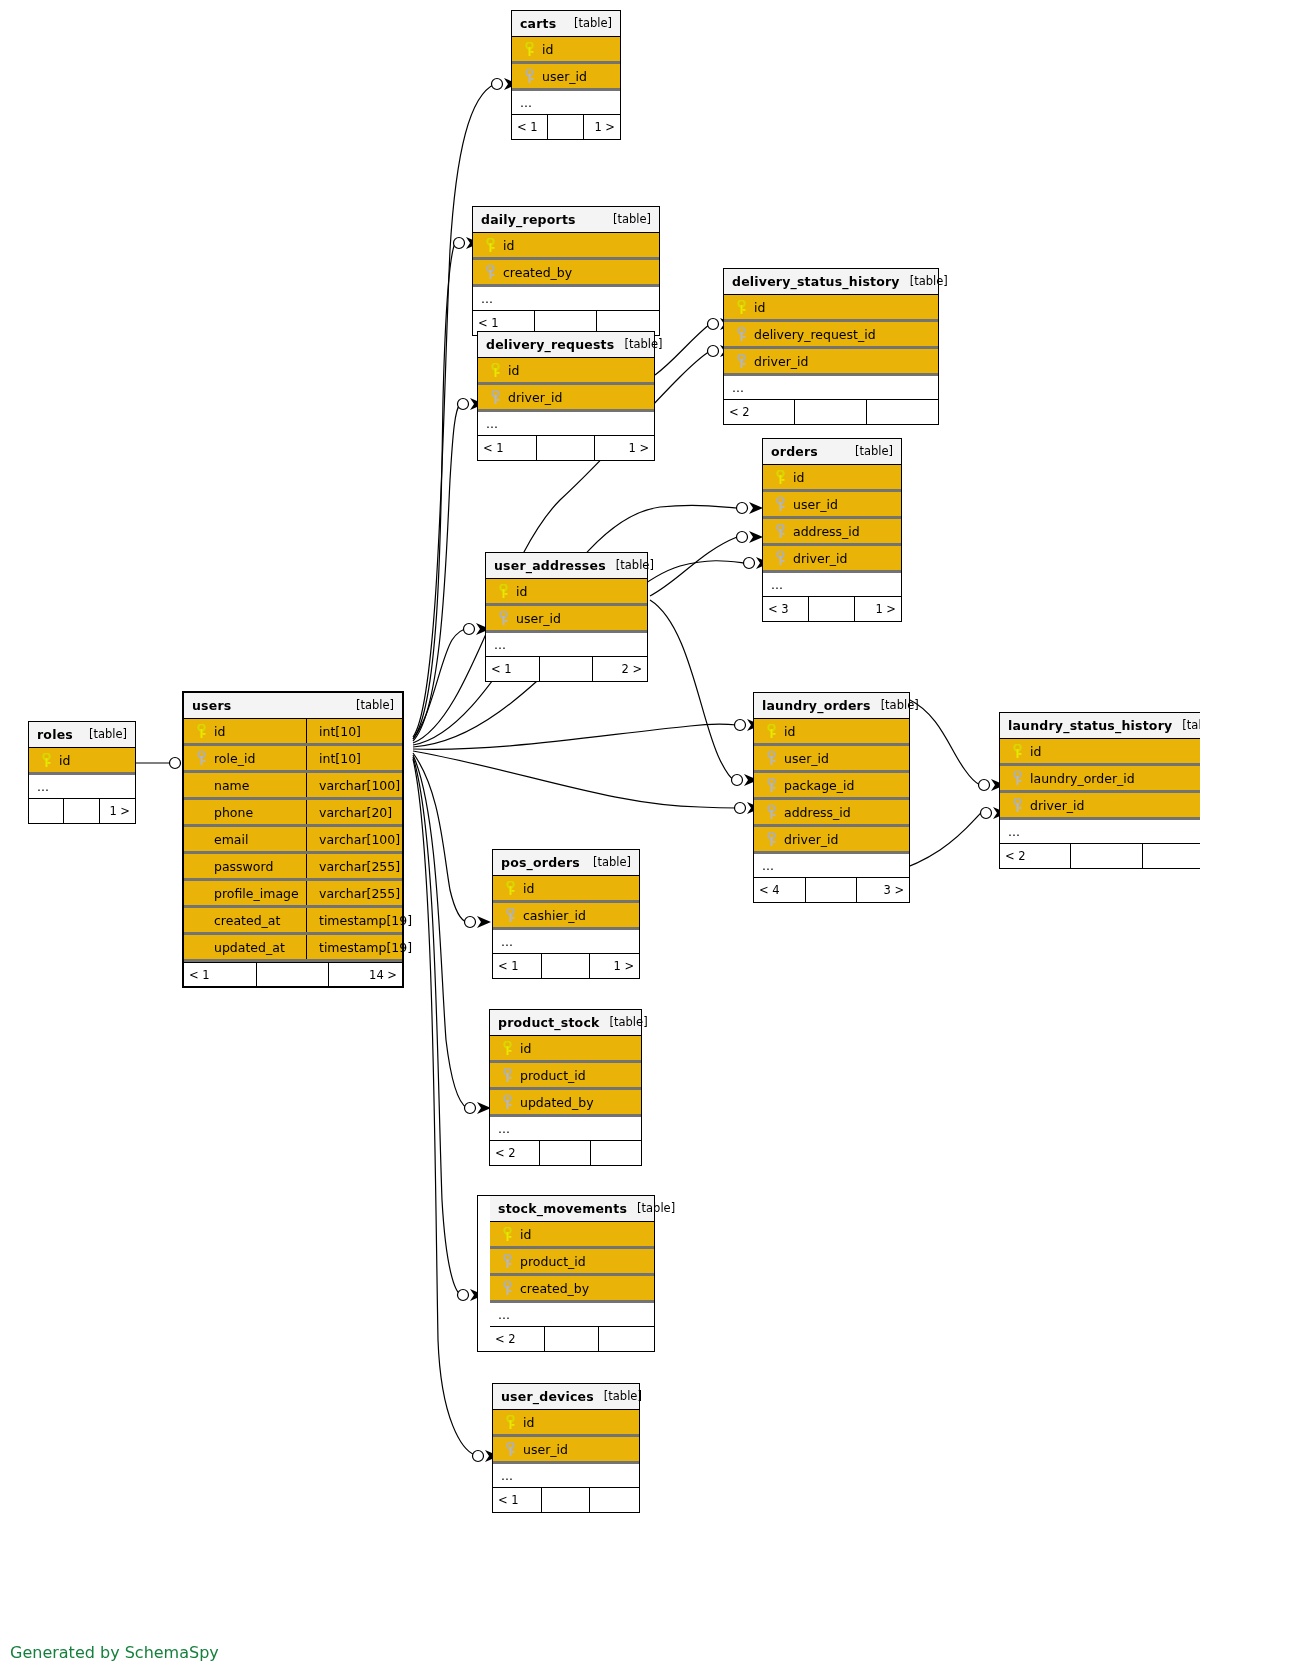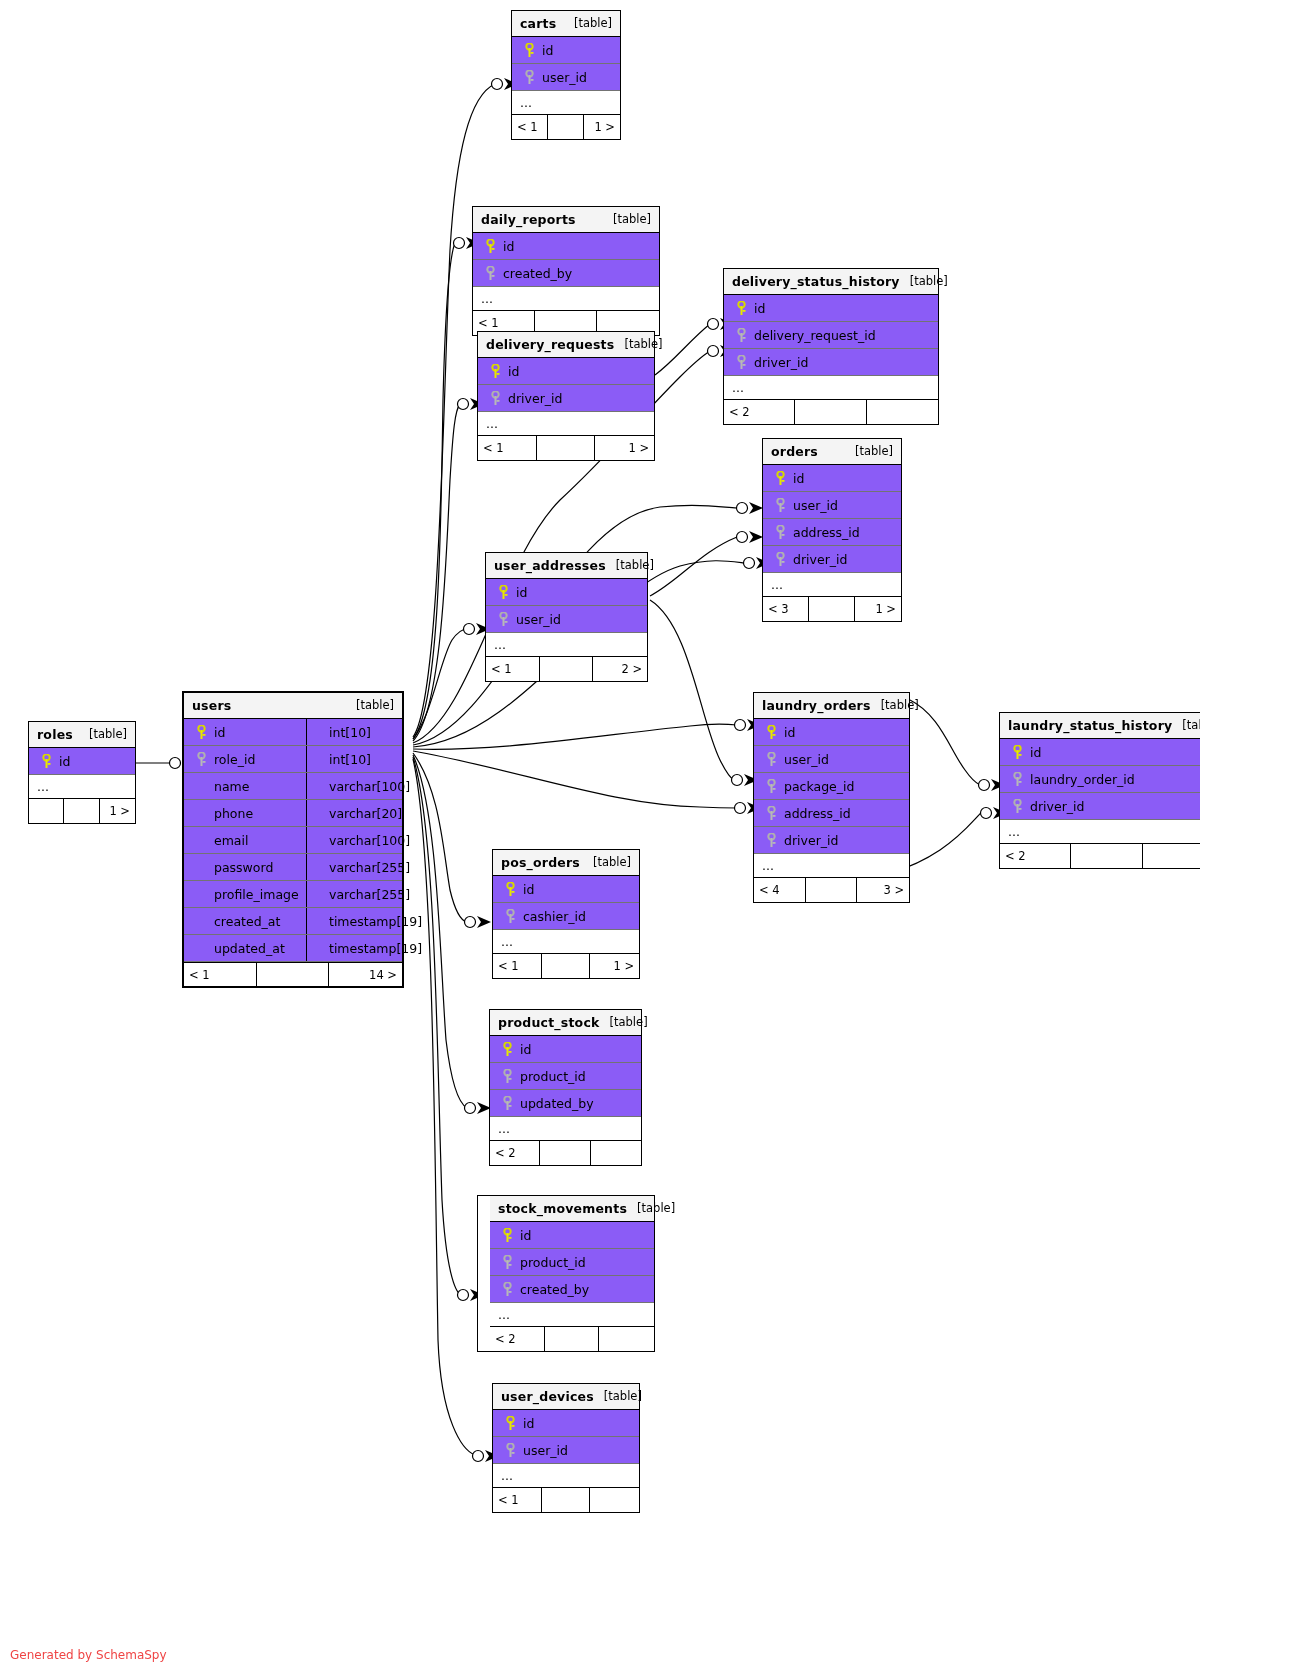--- a/index.html
+++ b/index.html
@@ -52,38 +52,38 @@
   }
   .tb-tag {
     font-size: 11.5px;
     color: #000000;
     white-space: nowrap;
     padding-left: 10px;
   }
   .tb-row {
     display: flex;
     align-items: center;
-    border-bottom: 1px solid #737373;
+    border-bottom: 3px solid #737373;
     height: 27px;
     box-sizing: border-box;
-    background: #8b5cf6;
+    background: #eab308;
   }
   .tb-row:last-child { border-bottom: none; }
   .tb-col-name {
     flex: 1 1 auto;
     display: flex;
     align-items: center;
     padding-left: 8px;
     white-space: nowrap;
     overflow: hidden;
   }
   .tb-col-type {
     flex: 0 0 auto;
     border-left: 1px solid #000000;
-    padding: 0 22px;
+    padding: 0 12px;
     height: 100%;
     display: flex;
     align-items: center;
     white-space: nowrap;
     box-sizing: border-box;
     width: 96px;
   }
   .keyslot {
     width: 18px;
     display: inline-flex;
@@ -121,22 +121,22 @@
     overflow: hidden;
   }
   .tb-foot-cell:last-child {
     border-right: none;
     justify-content: flex-end;
   }
   .credit {
     position: absolute;
     left: 10px;
     bottom: 14px;
-    font-size: 12px;
-    color: #ef4444;
+    font-size: 16px;
+    color: #15803d;
   }
   .edge-path {
     fill: none;
     stroke: #000000;
     stroke-width: 1.2px;
   }
   .edge-circle {
     fill: #ffffff;
     stroke: #000000;
     stroke-width: 1.2px;

